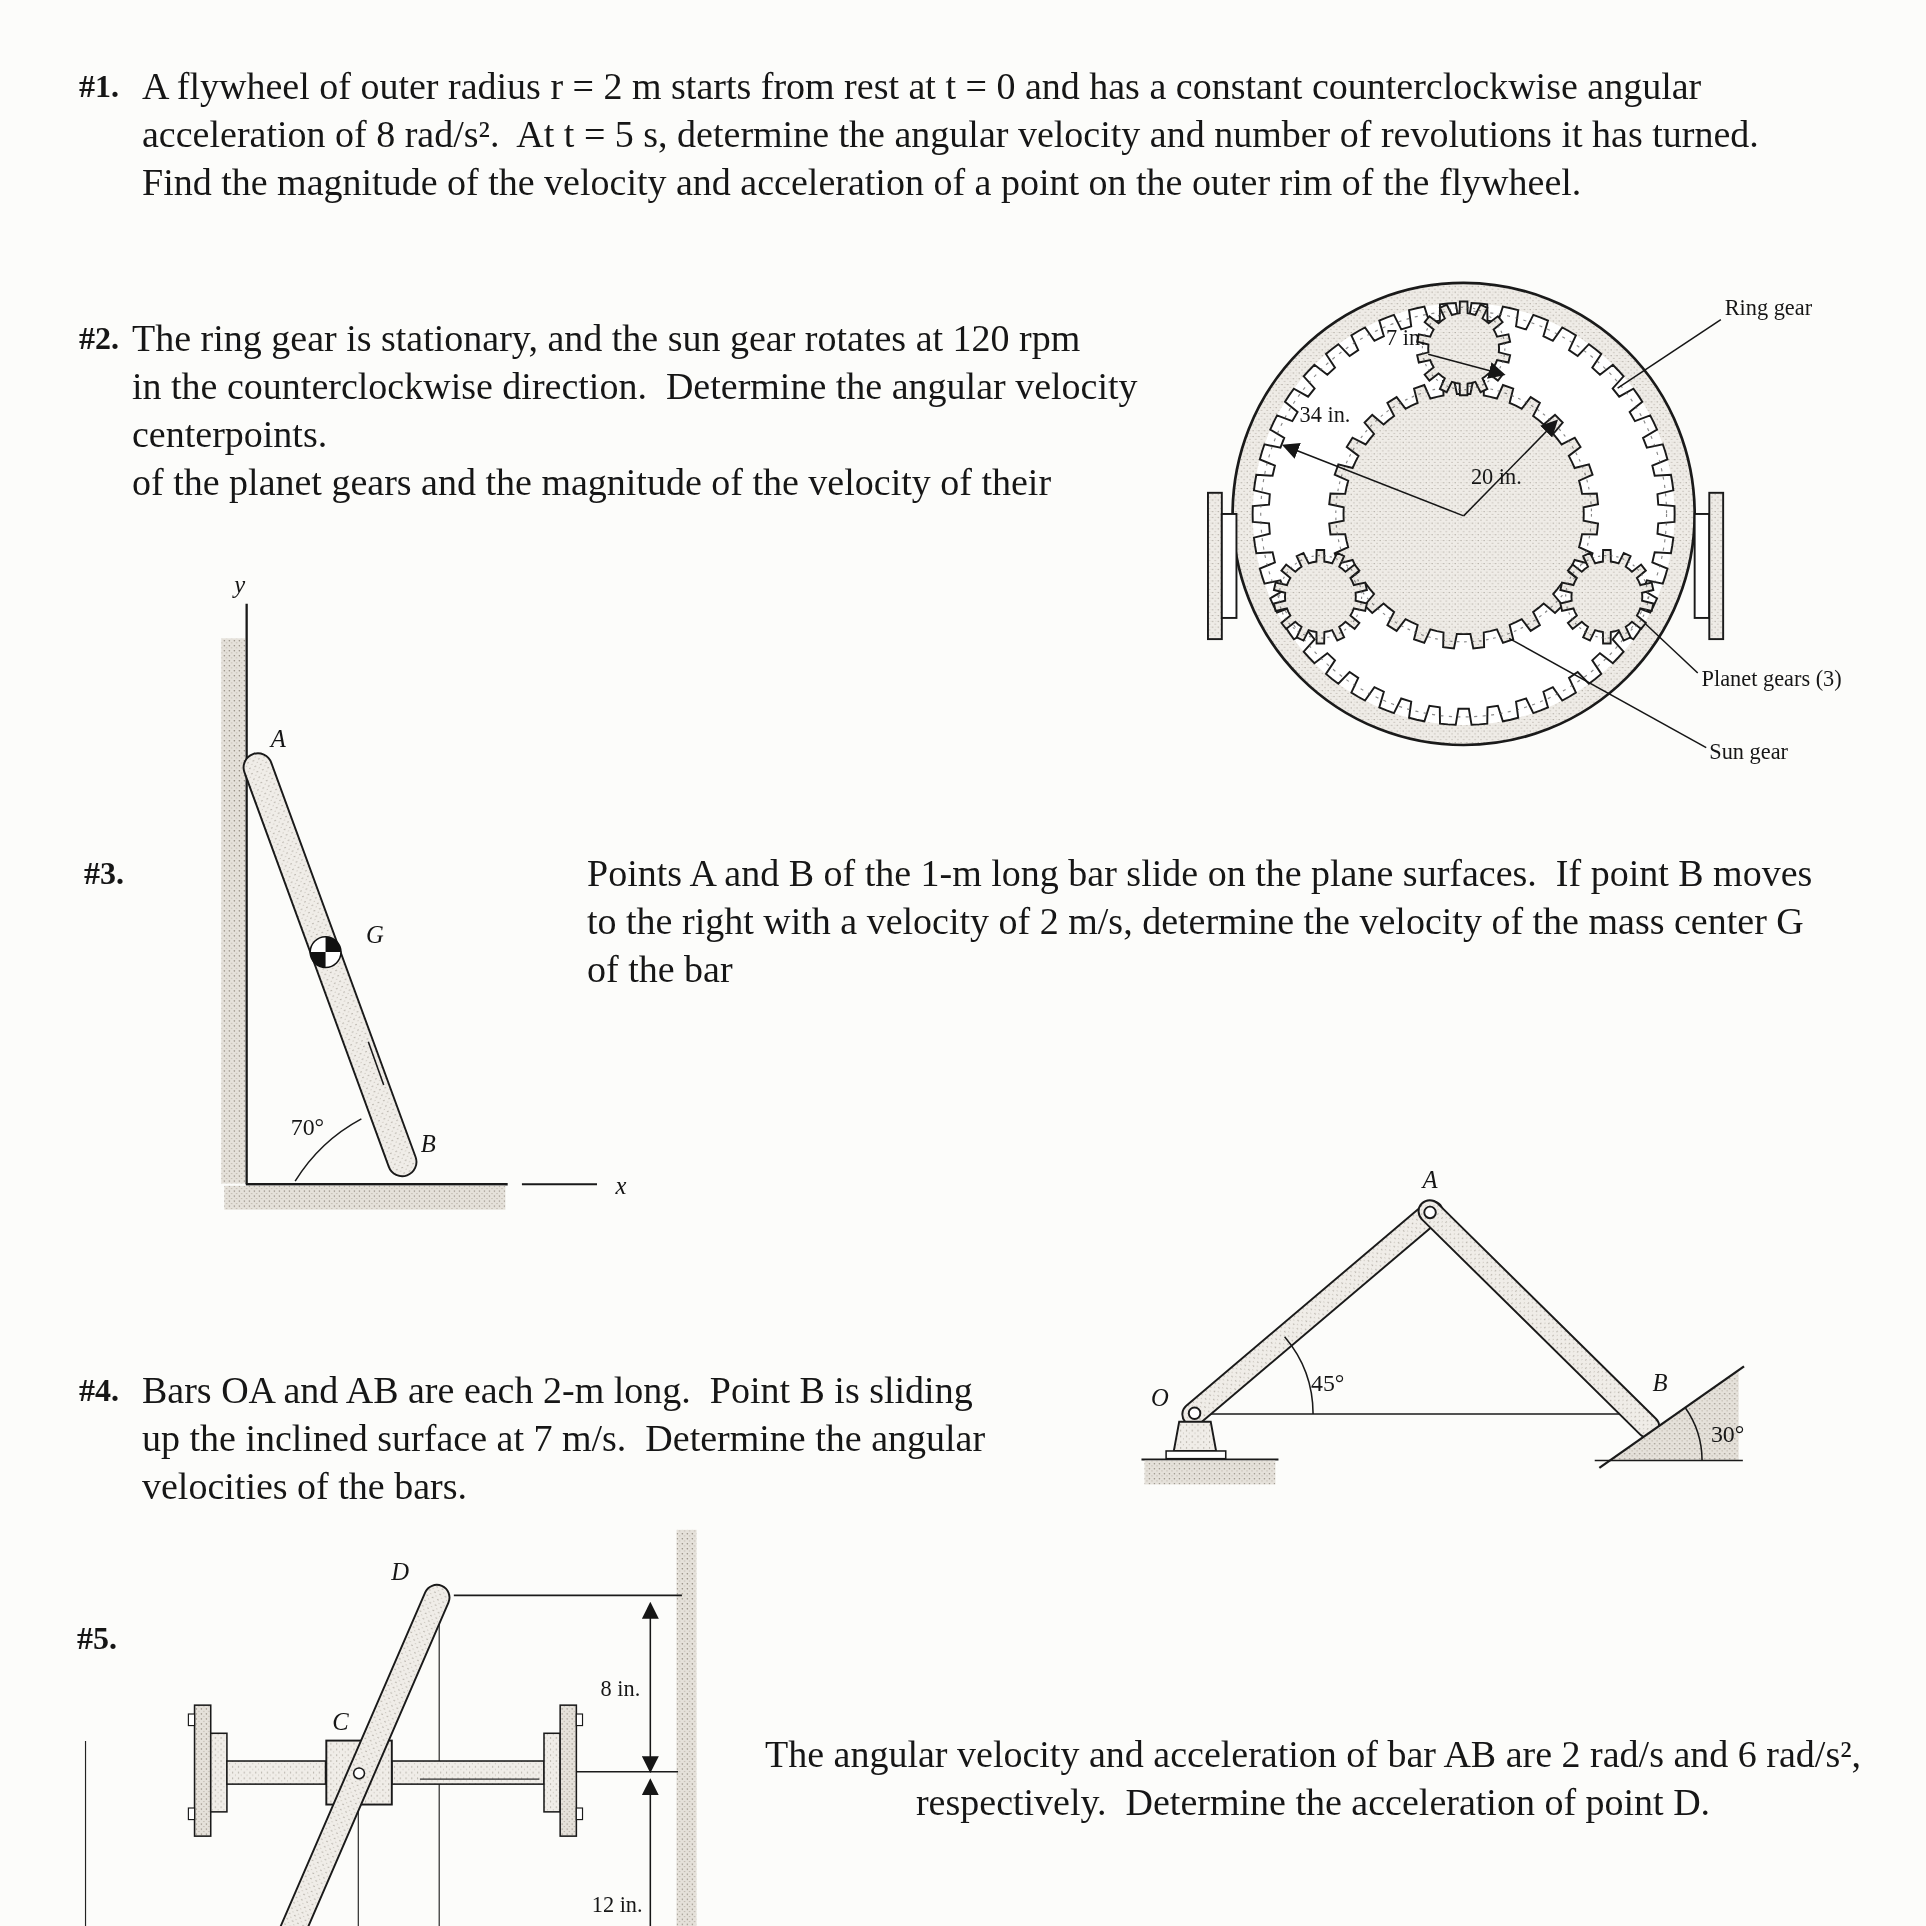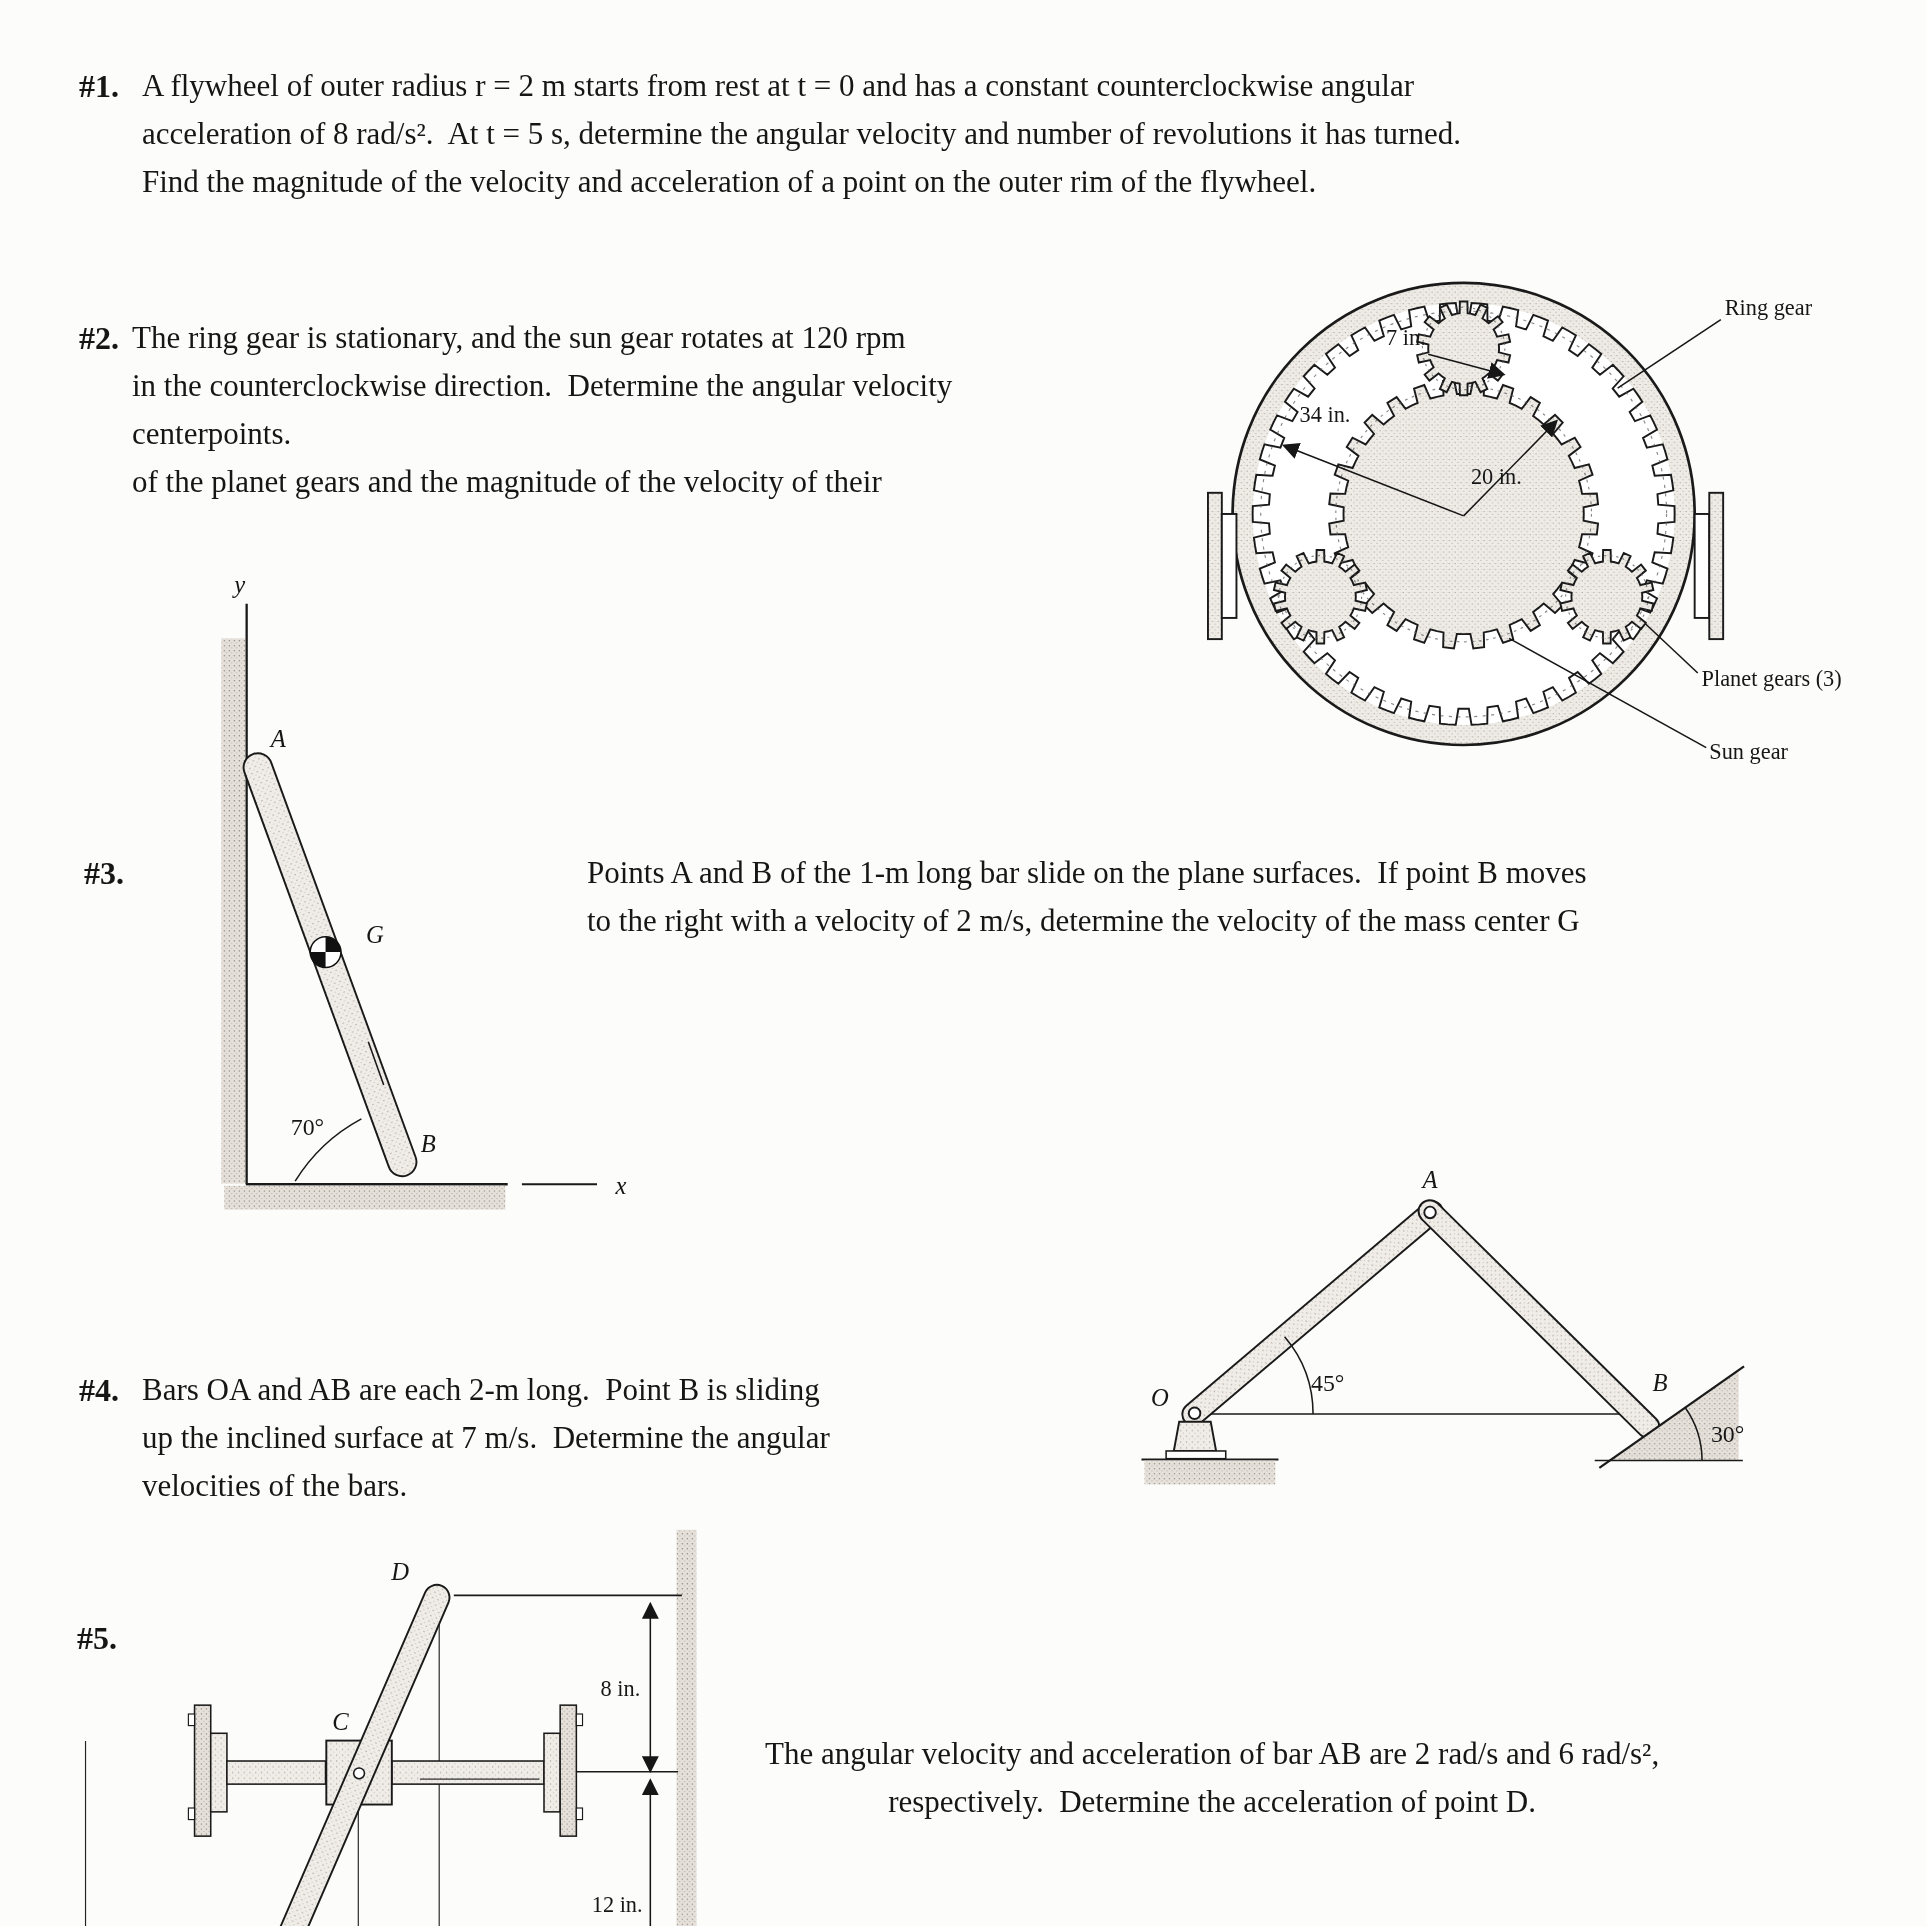--- a/index.html
+++ b/index.html
@@ -2,21 +2,21 @@
 <html style="font-size:6.2px"><head>
 <meta charset="utf-8">
 <style>
   html,body{margin:0;padding:0;}
   body{
     width:1928px;height:2167px;position:relative;overflow:hidden;
     background:#fcfcfa;color:#161616;
     font-family:"Liberation Serif", serif;
   }
   .pnum{position:absolute;font-weight:bold;font-size:32px;line-height:48px;white-space:pre;}
-  .ptext{position:absolute;font-size:31px;line-height:48px;}
+  .ptext{position:absolute;font-size:38px;line-height:48px;}
   .ptext div{white-space:pre;}
   svg{position:absolute;display:block;}
   svg text{font-family:"Liberation Serif", serif;fill:#161616;font-size:58px;}
   svg text.it{font-style:italic;font-size:64px;}
   svg text.deg{font-size:62px;}
 </style>
 </head>
 <body>
 
 <div class="pnum" style="left:79px;top:62px;">#1.</div>
@@ -94,20 +94,21 @@
   <text x="845" y="668" text-anchor="middle">20 in.</text>
   <text x="1438" y="228" text-anchor="start">Ring gear</text>
   <text x="1378" y="1192" text-anchor="start">Planet gears (3)</text>
   <text x="1398" y="1382" text-anchor="start">Sun gear</text>
 </svg>
 
 <div class="pnum" style="left:84px;top:849px;">#3.</div>
 <div class="ptext" style="left:587px;top:849px;">
   <div>Points A and B of the 1-m long bar slide on the plane surfaces.  If point B moves</div>
   <div>to the right with a velocity of 2 m/s, determine the velocity of the mass center G</div>
+  <div>of the bar</div>
 </div>
 
 <svg style="left:58px;top:539px;" width="616" height="693" viewBox="0 0 1600 1800">
   <defs>
     <pattern id="spB3" width="15" height="15" patternUnits="userSpaceOnUse">
       <rect width="15" height="15" fill="#f0ede8"></rect>
       <circle cx="4" cy="5" r="1.6" fill="#a09a90"></circle>
       <circle cx="11" cy="12" r="1.3" fill="#b4ada3"></circle>
     </pattern>
     <pattern id="spW3" width="13" height="13" patternUnits="userSpaceOnUse">

